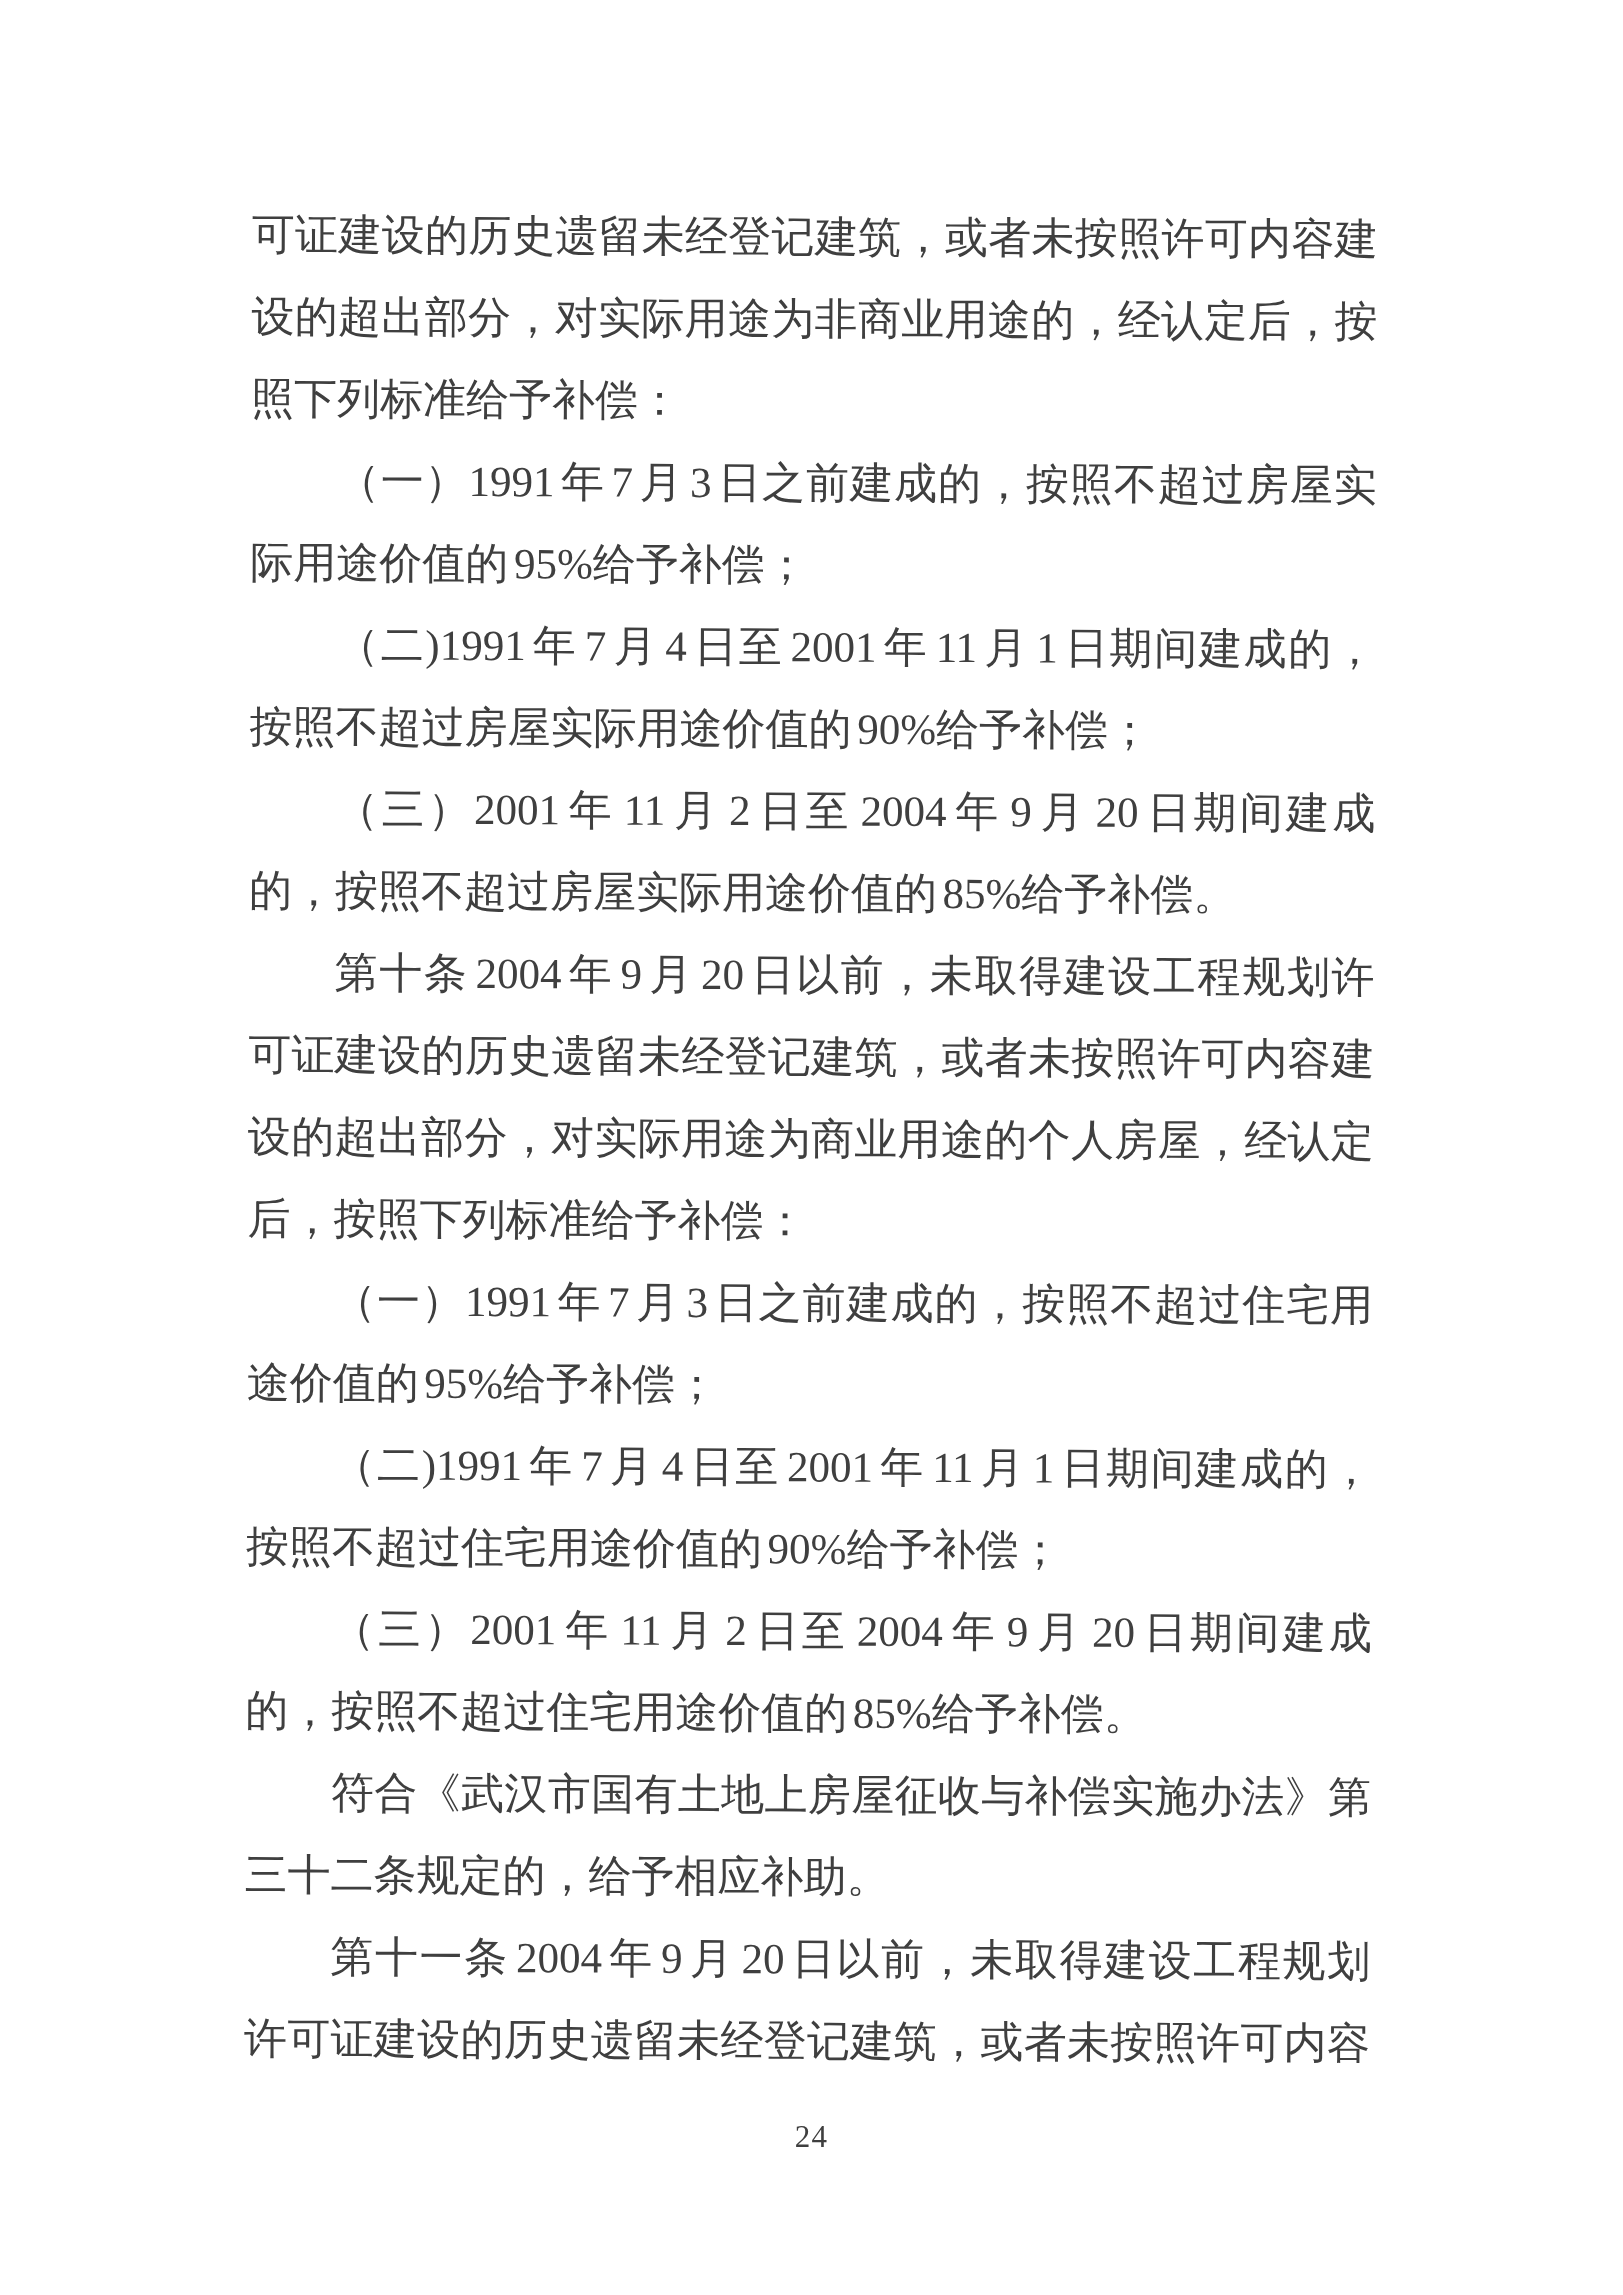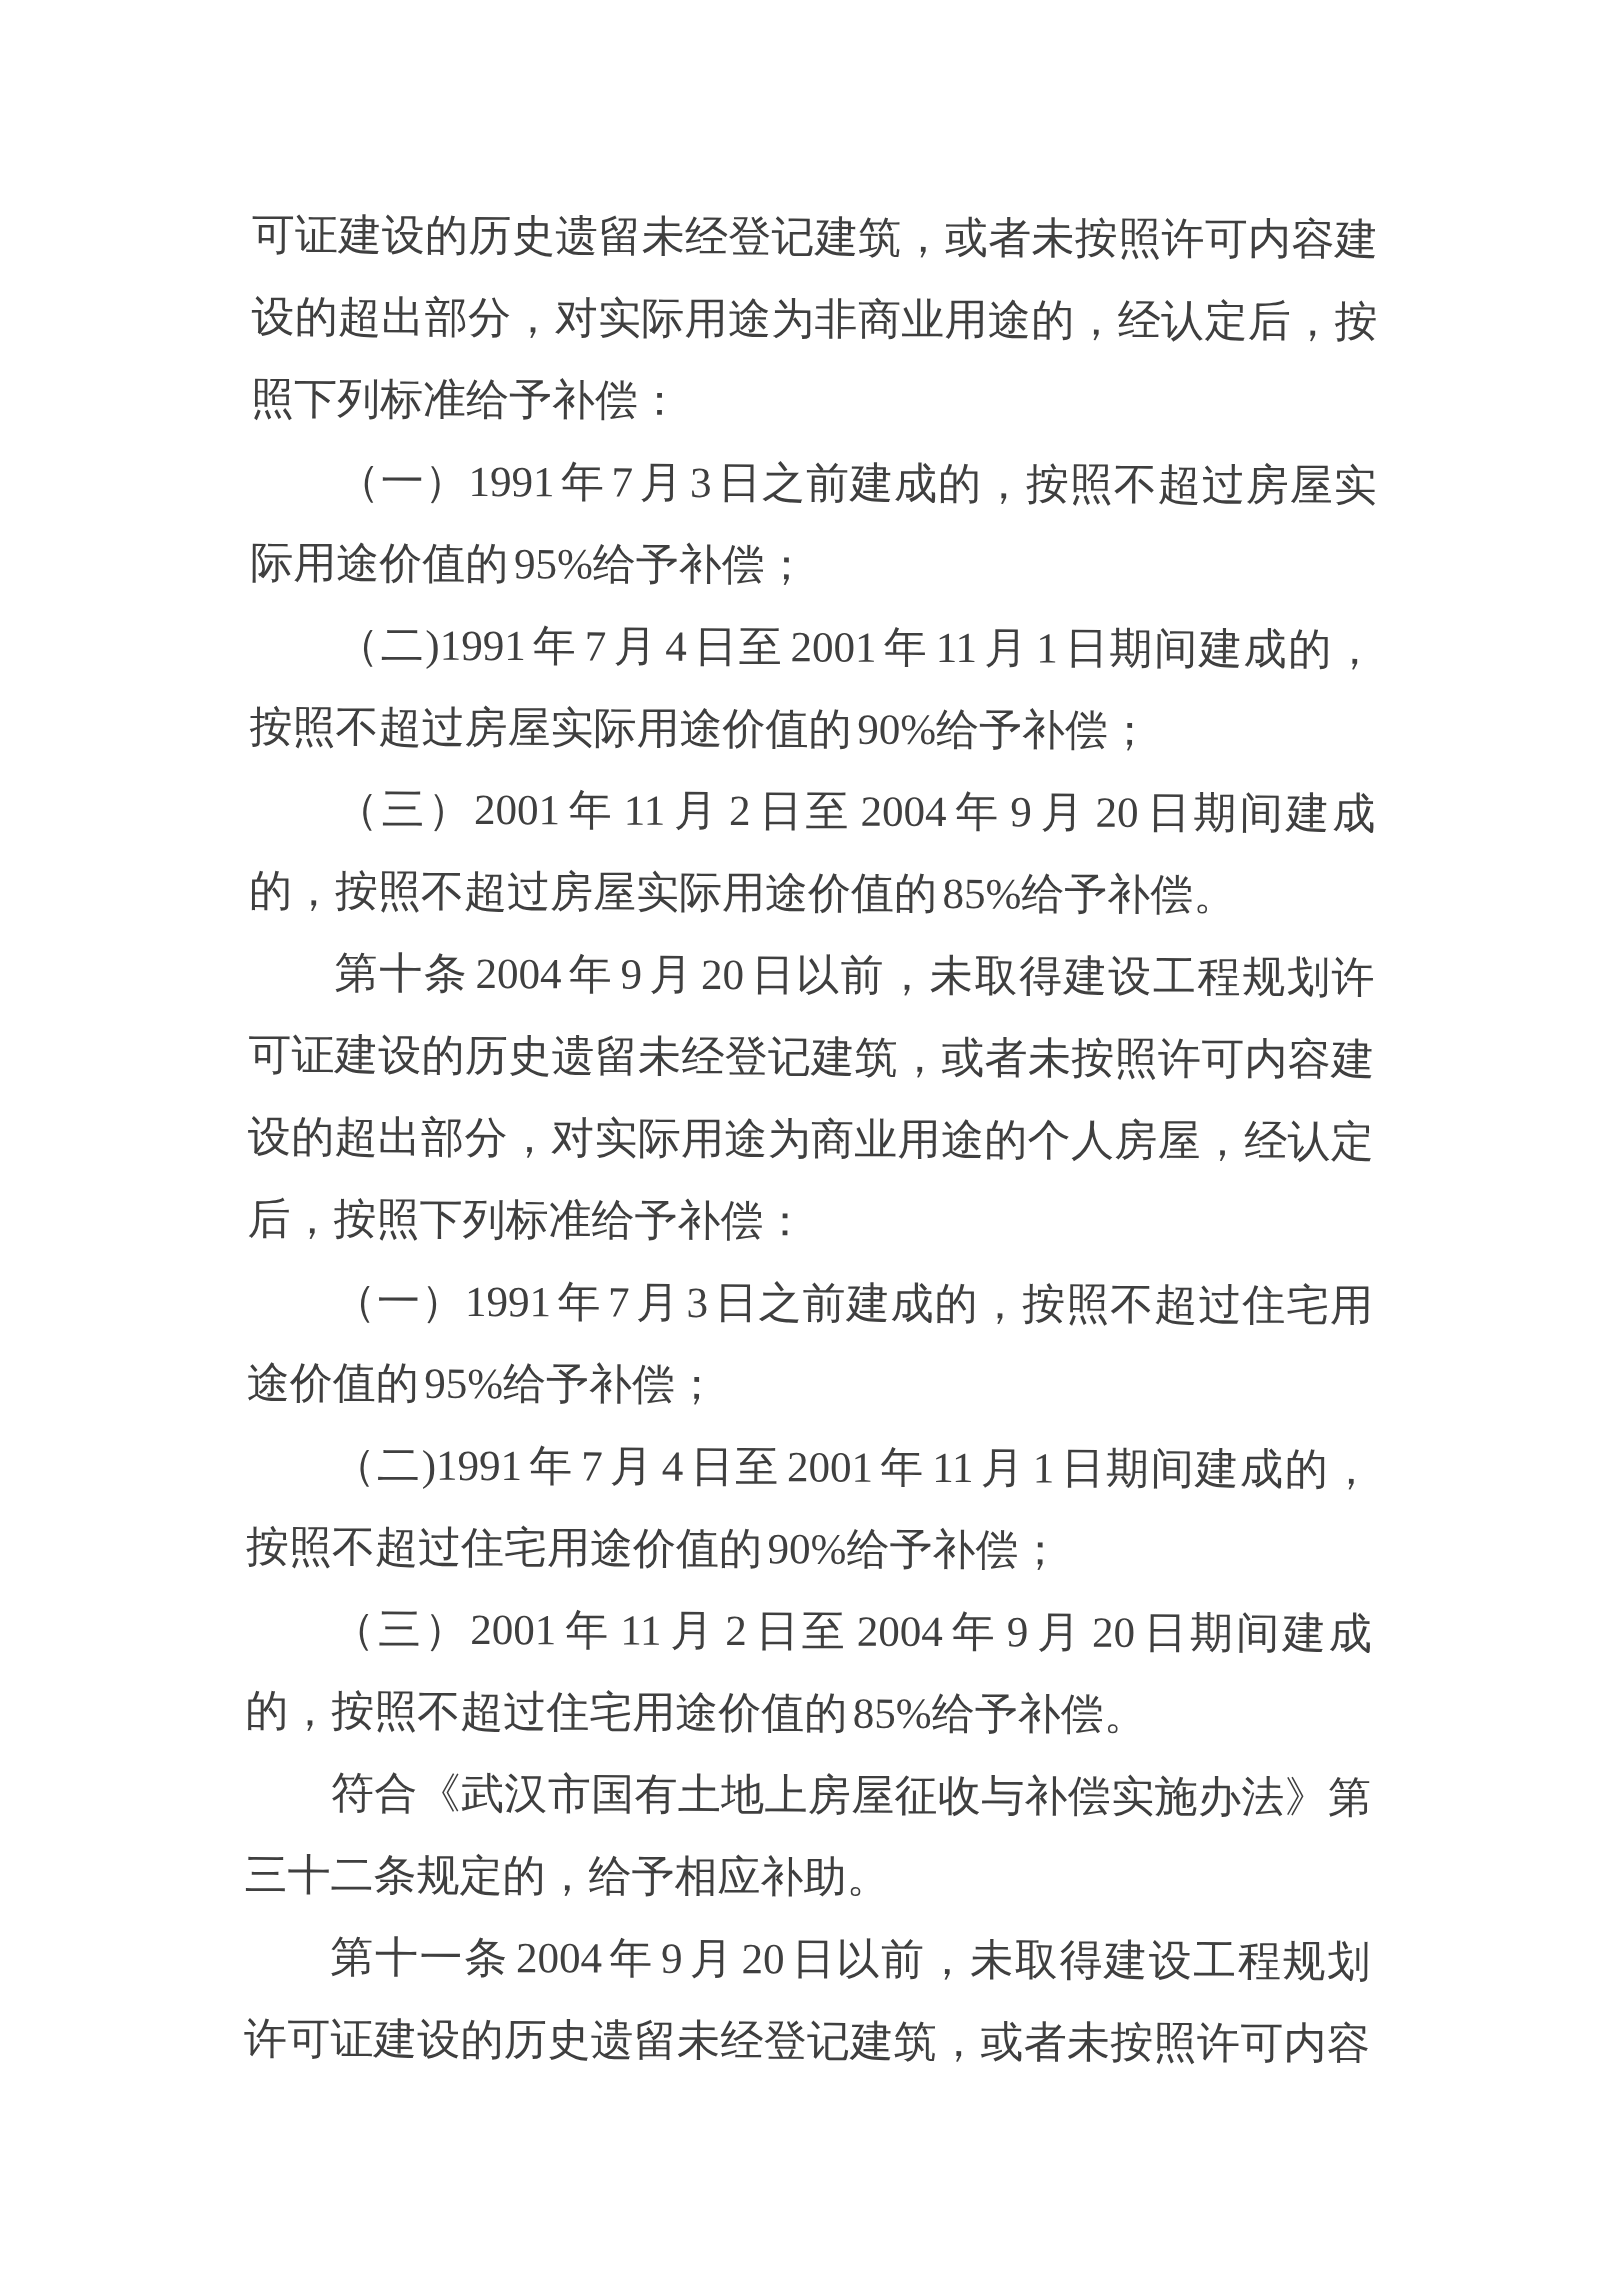--- a/index.html
+++ b/index.html
@@ -79,14 +79,15 @@
       <div class="line end">途价值的 95%给予补偿；</div>
       <div class="line fill indent">（二)1991 年 7 月 4 日至 2001 年 11 月 1 日期间建成的，</div>
       <div class="line end">按照不超过住宅用途价值的 90%给予补偿；</div>
       <div class="line fill indent">（三）2001 年 11 月 2 日至 2004 年 9 月 20 日期间建成</div>
       <div class="line end">的，按照不超过住宅用途价值的 85%给予补偿。</div>
       <div class="line fill indent">符合《武汉市国有土地上房屋征收与补偿实施办法》第</div>
       <div class="line end">三十二条规定的，给予相应补助。</div>
       <div class="line fill indent">第十一条 2004 年 9 月 20 日以前，未取得建设工程规划</div>
       <div class="line fill">许可证建设的历史遗留未经登记建筑，或者未按照许可内容</div>
     </div>
+  <div class="page-number">24</div>
 </div>
 
 
 </body></html>

